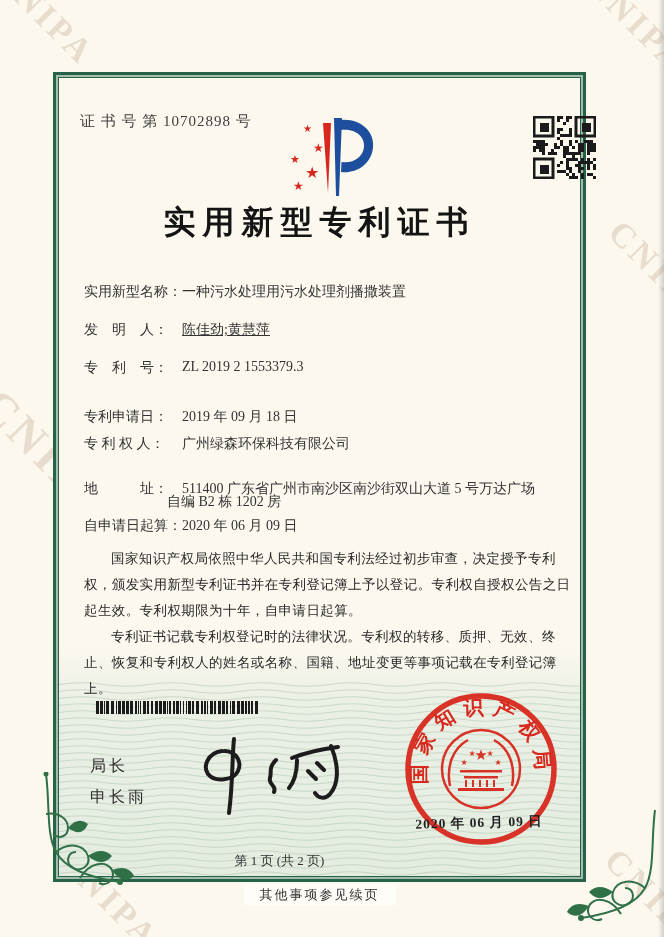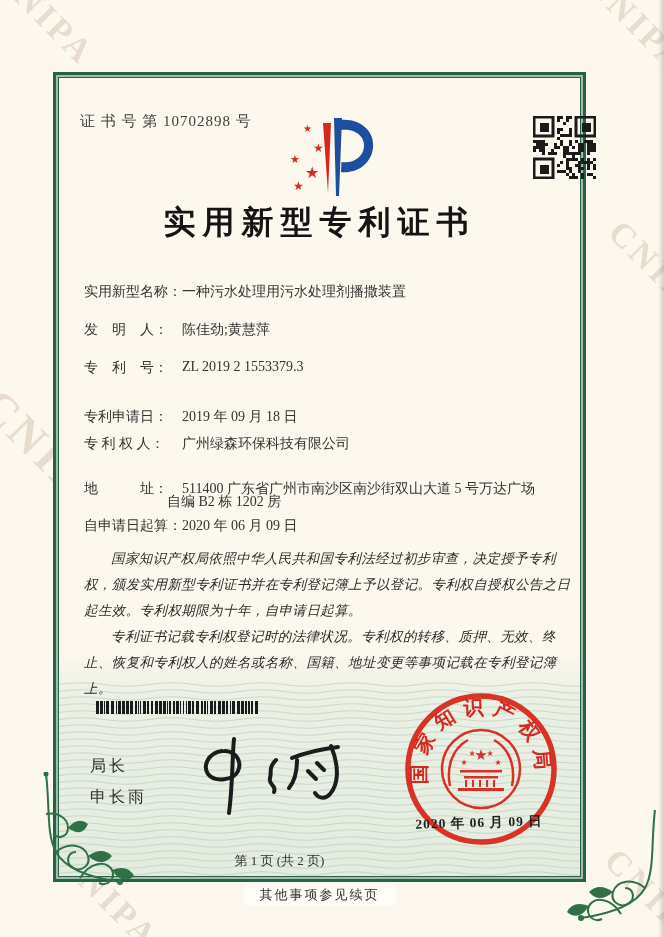--- a/index.html
+++ b/index.html
@@ -29,21 +29,21 @@
   .cert-no{left:80px;top:112px;font-size:15px;color:#3d3d3d;letter-spacing:1px;}
   .title{left:53px;top:201px;width:533px;text-align:center;font-size:32px;
          font-weight:bold;color:#141414;letter-spacing:7px;}
 
   .row{left:84px;width:500px;font-size:14px;color:#333;white-space:nowrap;}
   .row .lbl{display:inline-block;width:98px;vertical-align:top;}
   .addr2{left:167px;font-size:14px;color:#333;}
   .grant2{left:345px;top:517px;font-size:14px;color:#333;white-space:nowrap;}
 
   .paras{left:84px;top:546px;width:489px;font-size:13.5px;line-height:26px;
-         color:#2a2a2a;font-style:italic;letter-spacing:0.4px;z-index:3;position:absolute;}
+         color:#2a2a2a;letter-spacing:0.4px;z-index:3;position:absolute;}
   .paras p{margin:0;text-indent:2em;}
 
   .officer{left:90px;font-size:16px;color:#2e2e2e;letter-spacing:3px;}
 
   .pageno{left:53px;top:852px;width:453px;text-align:center;font-size:13px;color:#333;}
   .footnote{left:53px;top:886px;width:533px;text-align:center;font-size:13px;color:#333;z-index:4;}
   .footnote span{background:#fffdf8;padding:3px 16px;letter-spacing:2px;margin-top:18px;}
 
   .seal-date{left:404px;top:814px;width:150px;text-align:center;font-size:13.5px;
       font-weight:bold;color:#1f1f1f;letter-spacing:1px;transform:rotate(-1.5deg);z-index:5;}
@@ -231,21 +231,21 @@
         <rect x="1" y="43" width="19" height="19" fill="none" stroke="#1b1b1b" stroke-width="3"></rect>
         <rect x="7" y="49" width="9" height="9" fill="#1b1b1b"></rect>
       </svg>
   </div>
 
   <div class="abs title">实用新型专利证书</div>
 
   <div class="abs row" style="top:283px;">
     <span class="lbl">实用新型名称：</span><span>一种污水处理用污水处理剂播撒装置</span>
   </div>
-  <div class="abs row" style="top:321px;">
+  <div class="abs row" style="top:321px;text-decoration:underline;">
     <span class="lbl">发　明　人：</span><span>陈佳劲;黄慧萍</span>
   </div>
   <div class="abs row" style="top:359px;">
     <span class="lbl">专　利　号：</span><span>ZL 2019 2 1553379.3</span>
   </div>
   <div class="abs row" style="top:408px;">
     <span class="lbl">专利申请日：</span><span>2019 年 09 月 18 日</span>
   </div>
   <div class="abs row" style="top:435px;">
     <span class="lbl">专 利 权 人：</span><span>广州绿森环保科技有限公司</span>

